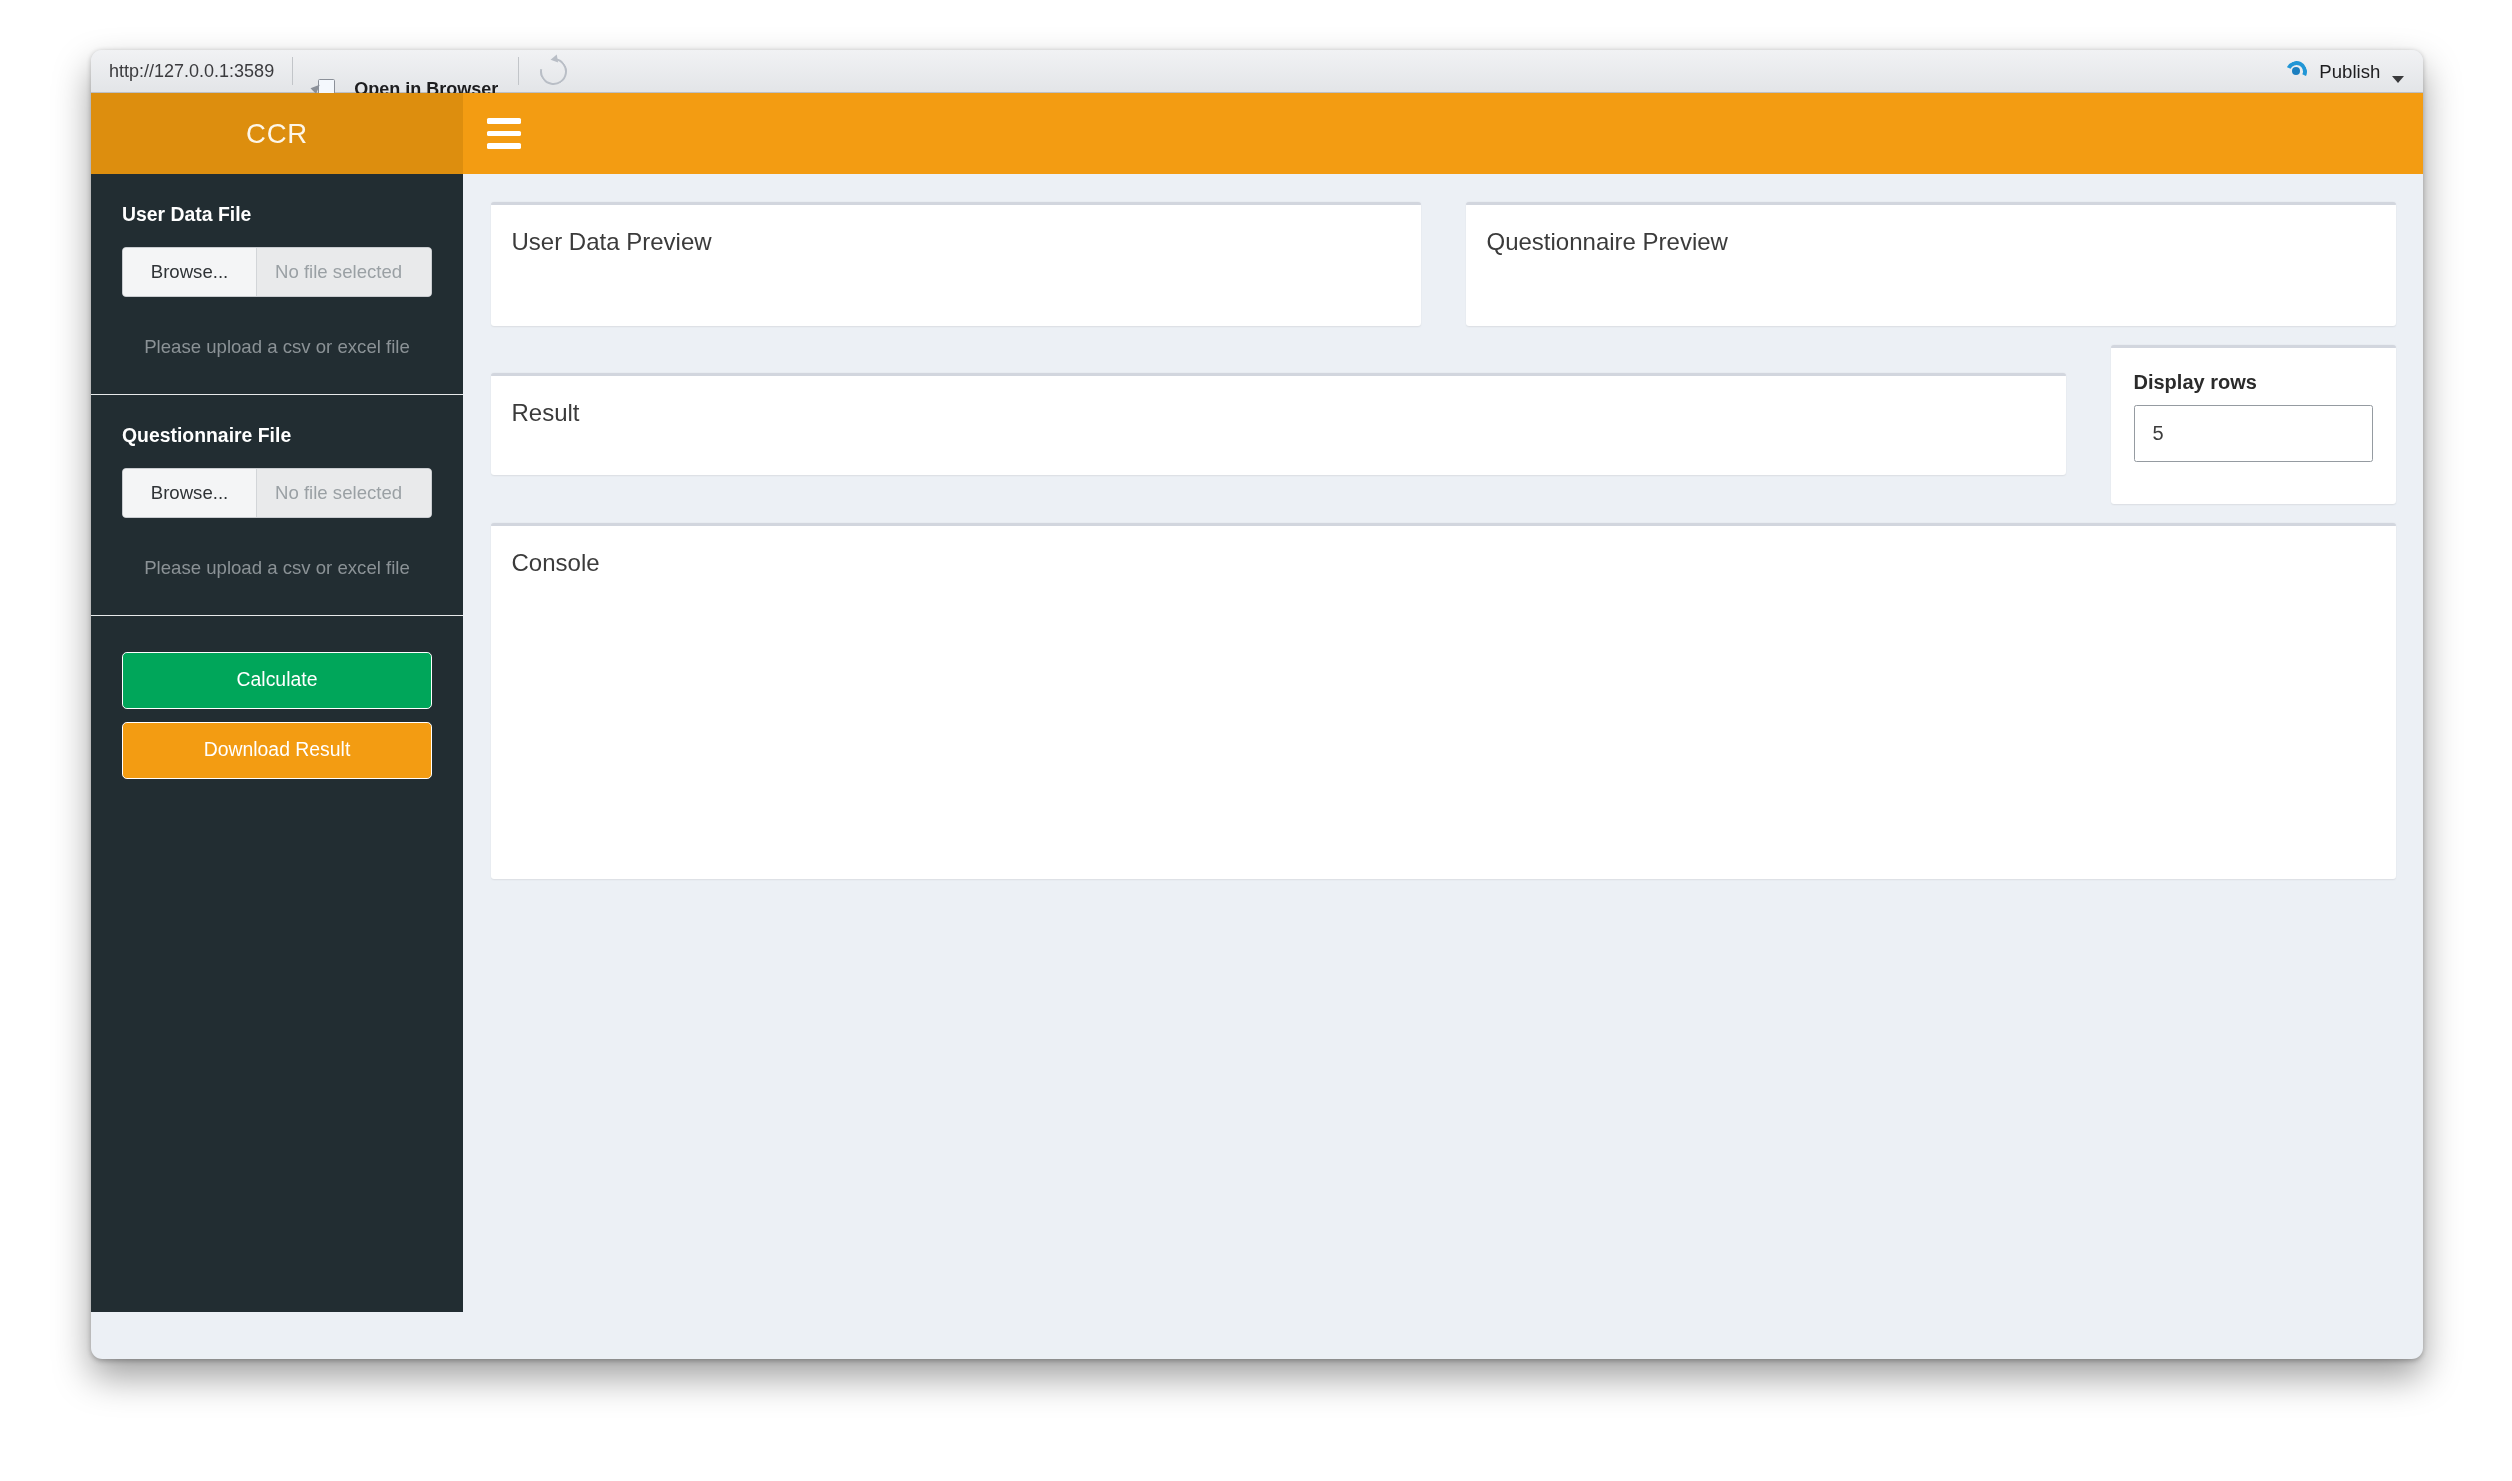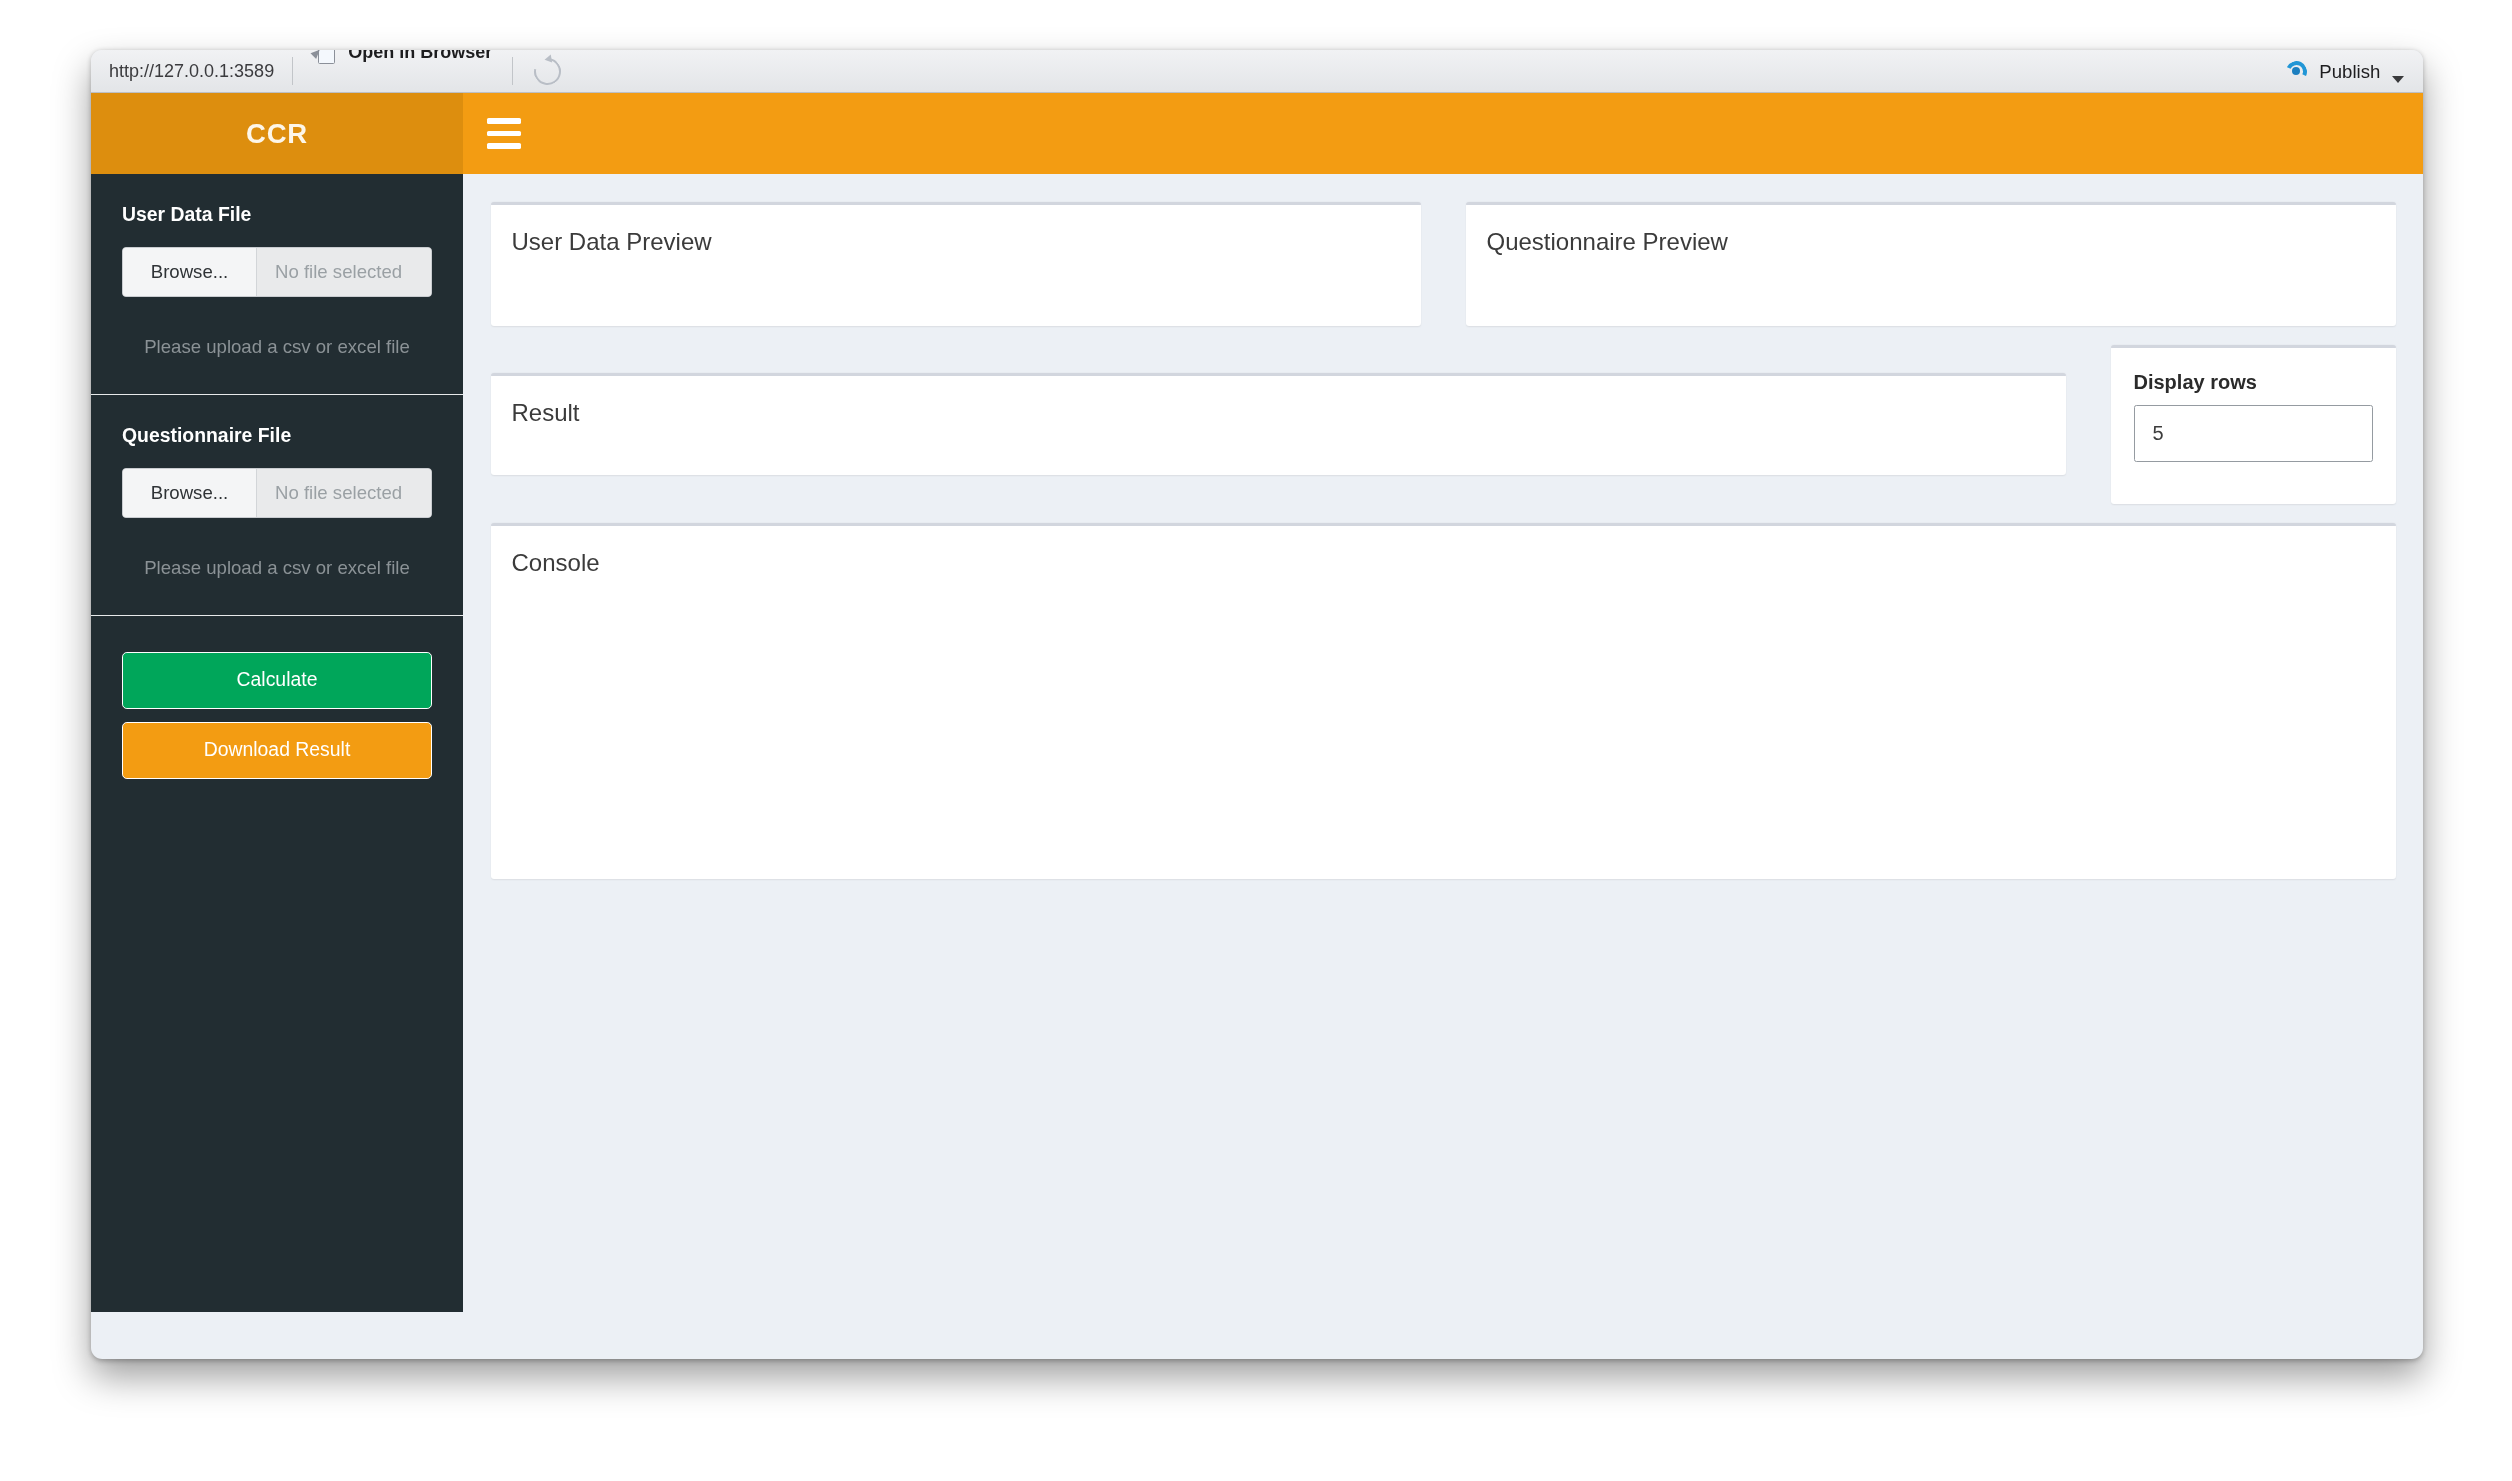--- a/index.html
+++ b/index.html
@@ -83,22 +83,22 @@
     color: #3b3b3e;
     white-space: nowrap;
   }
   .tb-sep {
     width: 0.8px;
     height: 27.5px;
     background: #c2c5c9;
   }
   .tb-item {
     display: flex;
-    align-items: flex-start;
-    gap: 13px;
+    align-items: flex-end;
+    gap: 19px;
     padding: 0 19.4px;
     height: 58px;
     font-size: 18px;
     color: #1d1d1f;
     white-space: nowrap;
   }
   .tb-item.strong { font-weight: bold; }
   .icon-open {
     width: 23px; height: 23px;
     position: relative;
@@ -209,21 +209,21 @@
   .logo-area {
     height: 81px;
     background: #dd8e0e;
     display: flex;
     align-items: center;
     justify-content: center;
   }
   .logo-text {
     color: #fdf6e8;
     font-size: 27.5px;
-    font-weight: 700;
+    font-weight: 400;
     letter-spacing: 0.8px;
   }
 
   .side-section {
     padding: 29px 31px 0 31px;
     position: relative;
   }
   .side-section.bordered::after {
     content: "";
     position: absolute;

